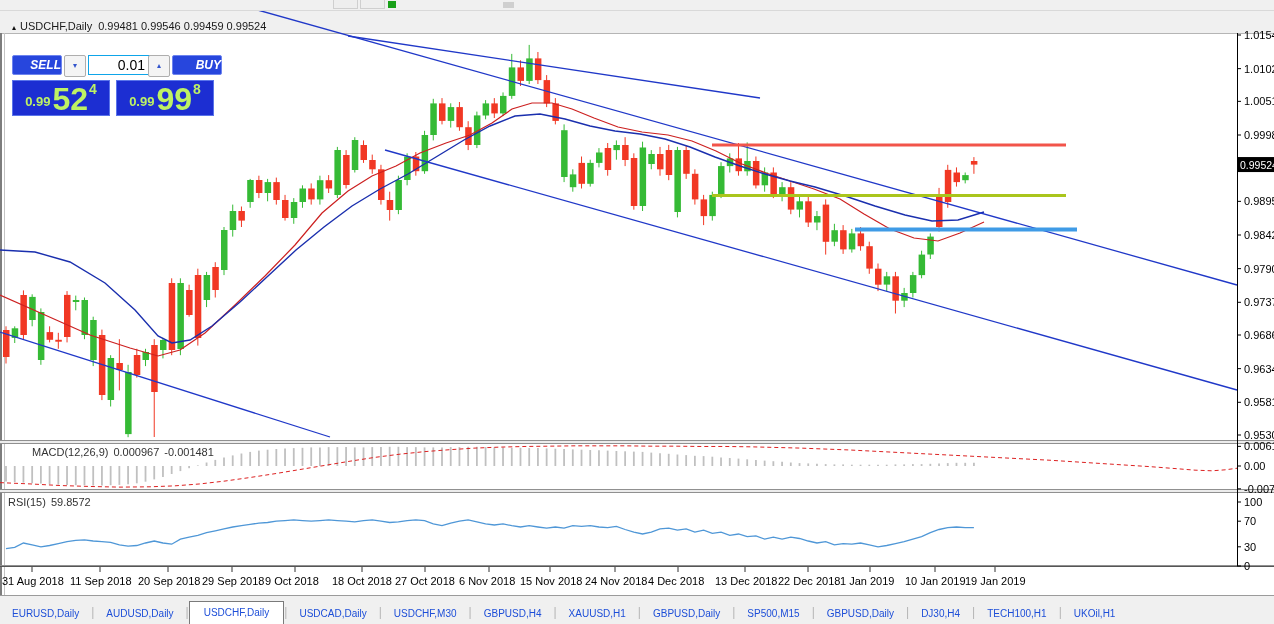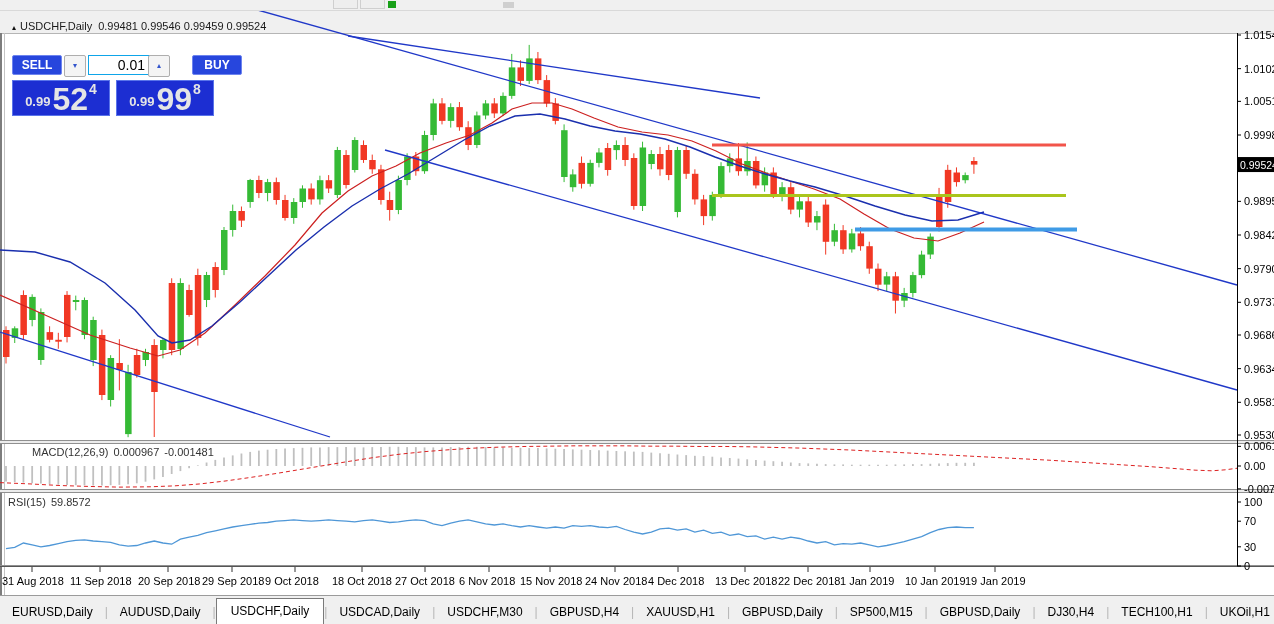--- a/index.html
+++ b/index.html
@@ -21,42 +21,42 @@
   .tfbtn.active{background:#e4e4e4;border:1px solid #9a9a9a;}
   .tfsep{width:1px;height:17px;background:#c8c8c8;margin:0 6px;}
 
   
   #chead{top:20px;left:12px;font-size:11px;color:#1a1a1a;z-index:3;}
   #chead .tri{font-size:8px;color:#111;margin-right:4px;}
   #chead .ohlc{margin-left:6px;}
 
   
   #oneclick{top:53px;left:12px;width:210px;height:64px;z-index:3;}
-  .ocbtn{position:absolute;color:#fff;font-weight:bold;font-size:12px;text-align:center;
-         background:#2746dd;border:1px solid #6d84ef;border-radius:2px;}
+  .ocbtn{position:absolute;color:#fff;font-weight:bold;font-size:12px;text-align:right;
+         background:#2746dd;border:1px solid #6d84ef;border-radius:2px;font-style:italic;}
   .spin{position:absolute;width:20px;height:20px;background:#f4f4f4;border:1px solid #aeaeae;border-radius:2px;
         color:#3355cc;font-size:8px;text-align:center;line-height:20px;}
   #qty{position:absolute;left:76px;top:2px;width:56px;height:18px;border:1px solid #0ea5e9;
        font-size:14px;text-align:right;padding:0 5px 0 0;font-family:"Liberation Sans",sans-serif;}
   .pricebox{position:absolute;top:27px;width:98px;height:36px;background:#1c2ed2;border:1px solid #5a74ea;
-            color:#e5e5e5;display:flex;align-items:flex-end;justify-content:center;padding-bottom:2px;box-sizing:border-box;}
+            color:#bef264;display:flex;align-items:flex-end;justify-content:center;padding-bottom:2px;box-sizing:border-box;}
   .pb-small{font-size:13px;font-weight:bold;margin:0 2px 4px 0;}
   .pb-big{font-size:32px;font-weight:bold;line-height:28px;}
   .pb-sup{font-size:14px;font-weight:bold;margin:0 0 16px 1px;}
 
   
   .indhead{font-size:11px;color:#333;z-index:3;}
   #macdhead{top:446px;left:8px;padding-left:24px;}
   #rsihead{top:496px;left:8px;}
   .indval{margin-left:5px;}
 
   
   #tabbar{top:595px;left:0;width:1274px;height:29px;background:#f0f0f0;border-top:1px solid #9b9b9b;
           display:flex;align-items:flex-end;z-index:3;}
-  .tab{font-size:12px;color:#000000;padding:5px 12px 6px 12px;white-space:nowrap;cursor:default;}
+  .tab{font-size:10px;color:#1d4ed8;padding:5px 12px 6px 12px;white-space:nowrap;cursor:default;}
   .tab.active{background:#fff;border:1px solid #7a7a7a;border-bottom:none;padding:5px 14px 8px 14px;margin-bottom:-1px;}
   .tabsep{color:#b5b5b5;font-size:12px;padding-bottom:6px;}
 </style>
 </head>
 <body>
 
 <div id="stage">
   <svg id="chartsvg" width="1274" height="624">
       <rect x="0" y="33" width="1274" height="562" fill="#fff"></rect>
       <line x1="0" y1="33.5" x2="1274" y2="33.5" stroke="#b5b5b5"></line>
@@ -508,21 +508,21 @@
 
   <div class="ovl" id="chead">
     <span class="tri">▴</span><span>USDCHF,Daily</span><span class="ohlc">0.99481 0.99546 0.99459 0.99524</span>
   </div>
 
   <div class="ovl" id="oneclick">
     <div class="ocbtn" style="left:0;top:2px;width:48px;height:18px;line-height:18px;">SELL</div>
     <div class="spin" style="left:52px;top:2px;">▾</div>
     <input id="qty" value="0.01" style="">
     <div class="spin" style="left:136px;top:2px;">▴</div>
-    <div class="ocbtn" style="left:160px;top:2px;width:48px;height:18px;line-height:18px;margin-left:20px;">BUY</div>
+    <div class="ocbtn" style="left:160px;top:2px;width:48px;height:18px;line-height:18px;">BUY</div>
     <div class="pricebox" style="left:0;">
       <span class="pb-small">0.99</span>
       <span class="pb-big">52</span>
       <span class="pb-sup">4</span>
     </div>
     <div class="pricebox" style="left:104px;">
       <span class="pb-small">0.99</span>
       <span class="pb-big">99</span>
       <span class="pb-sup">8</span>
     </div>

